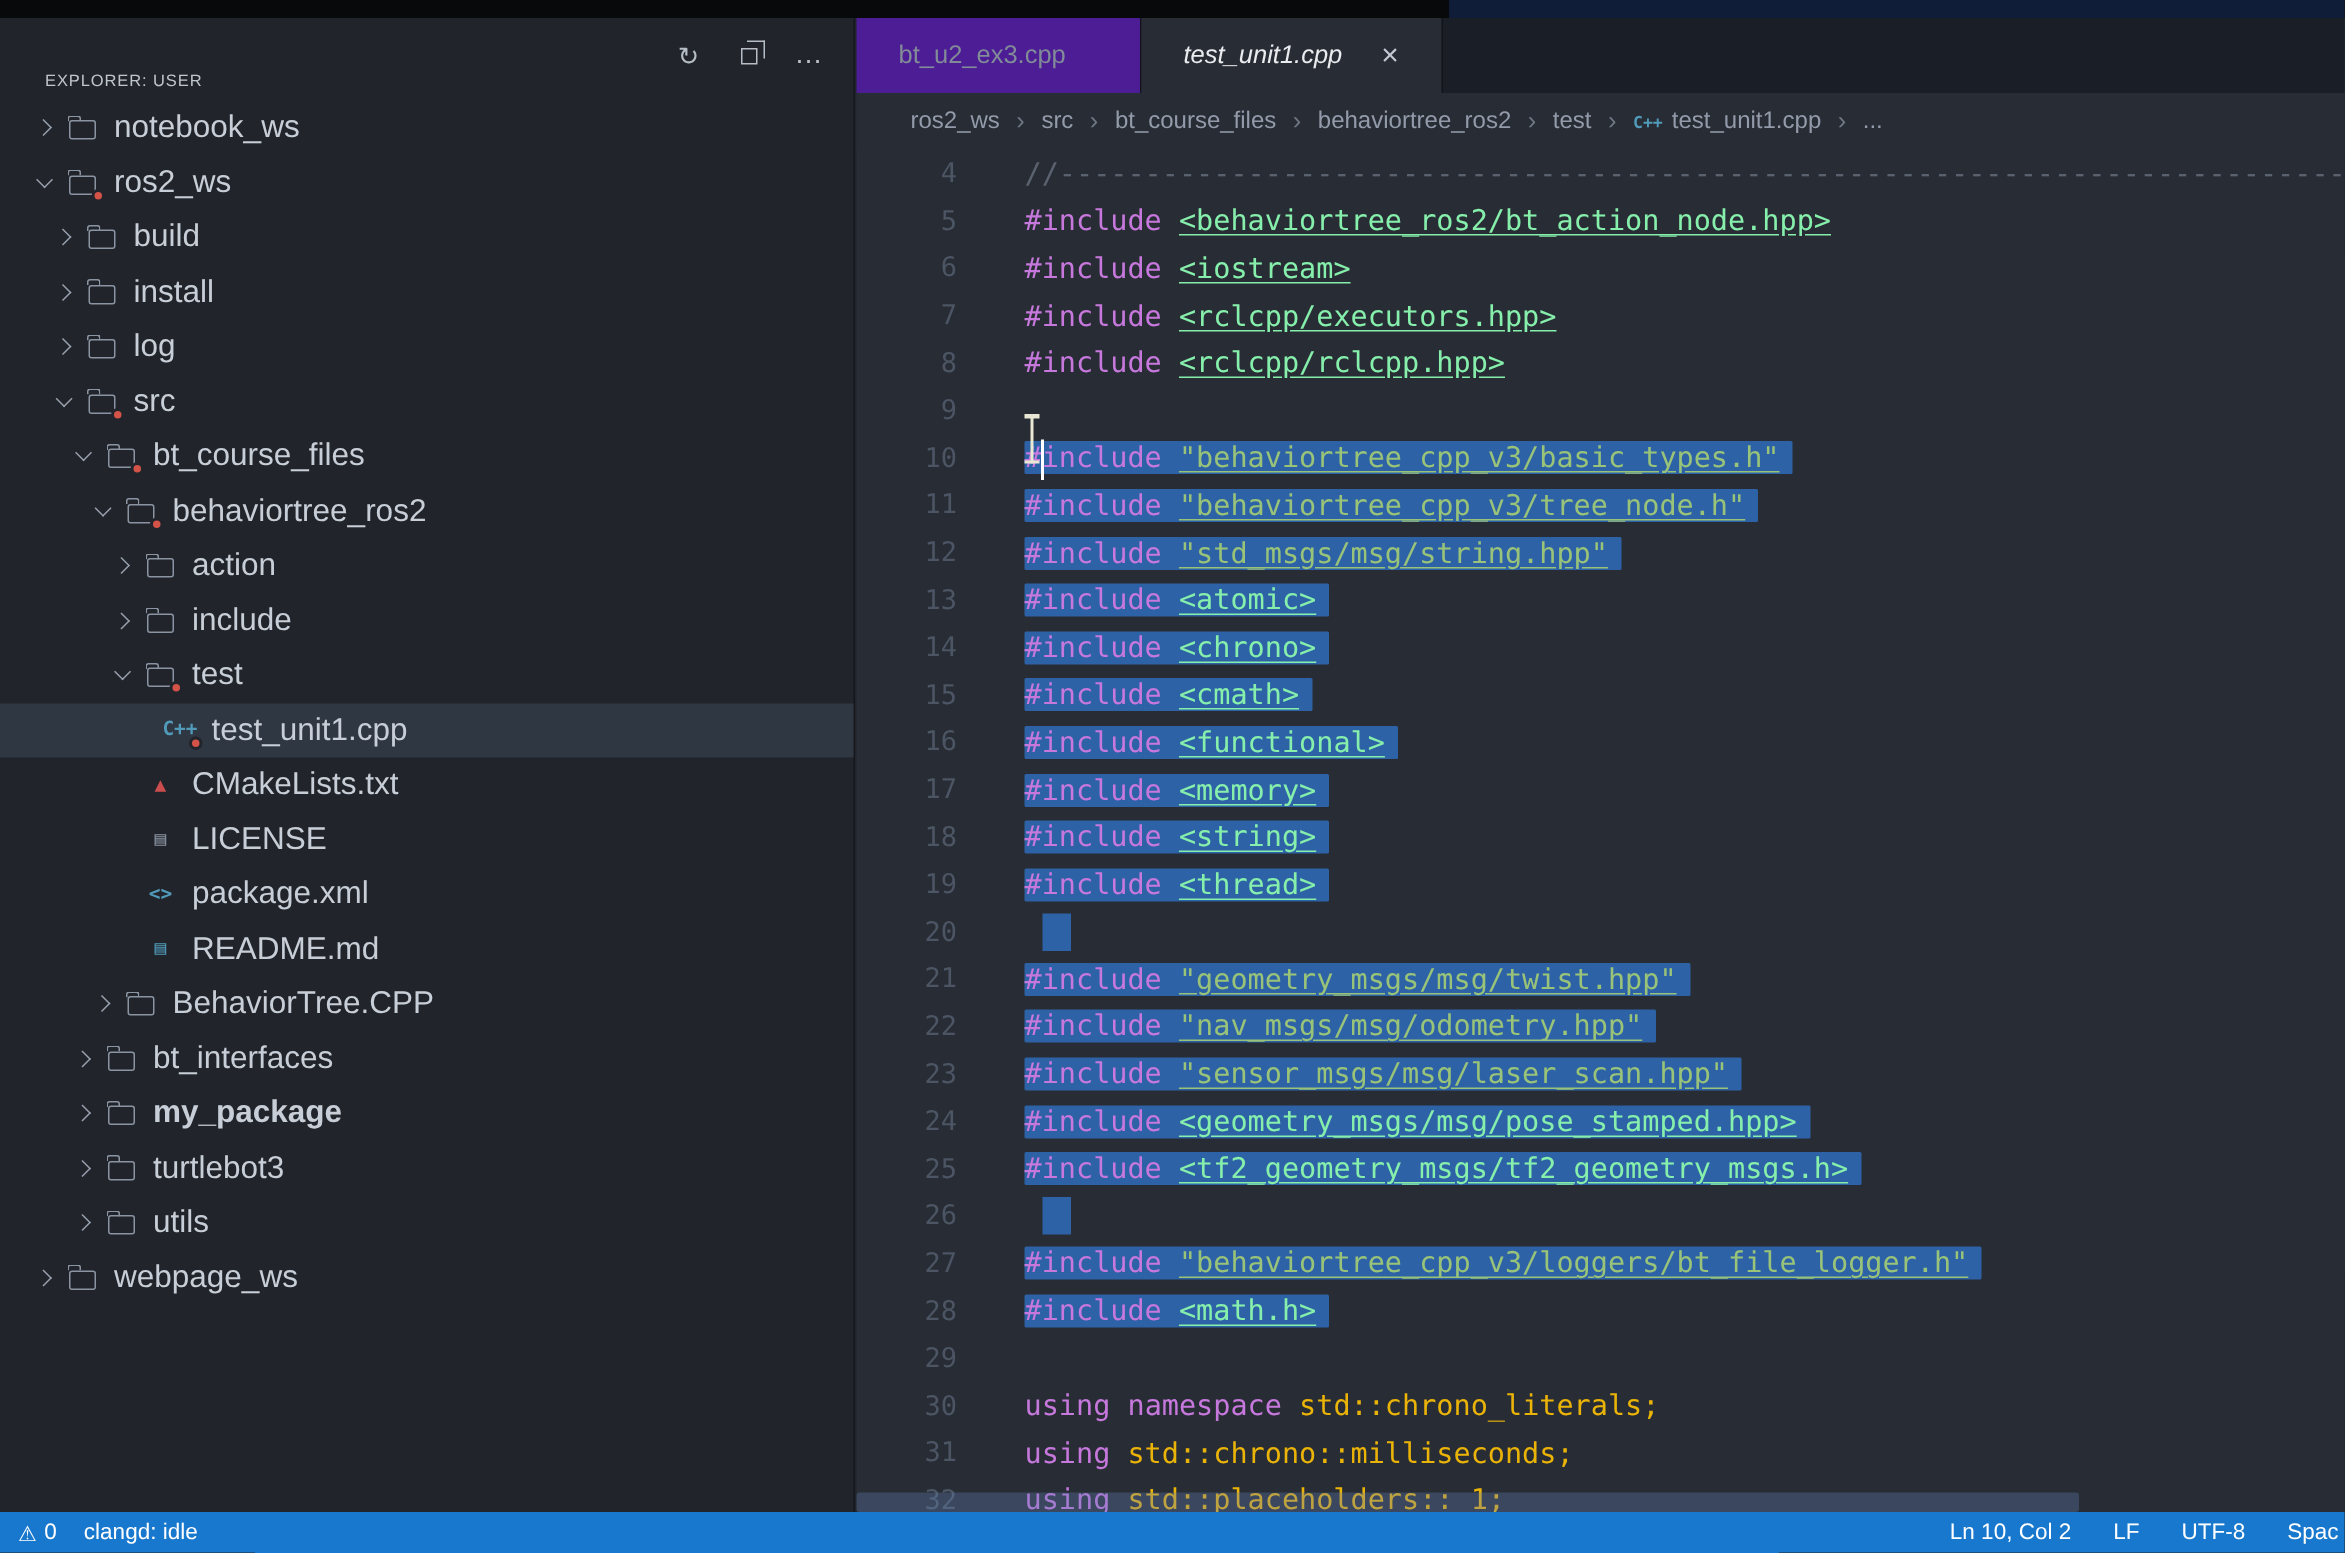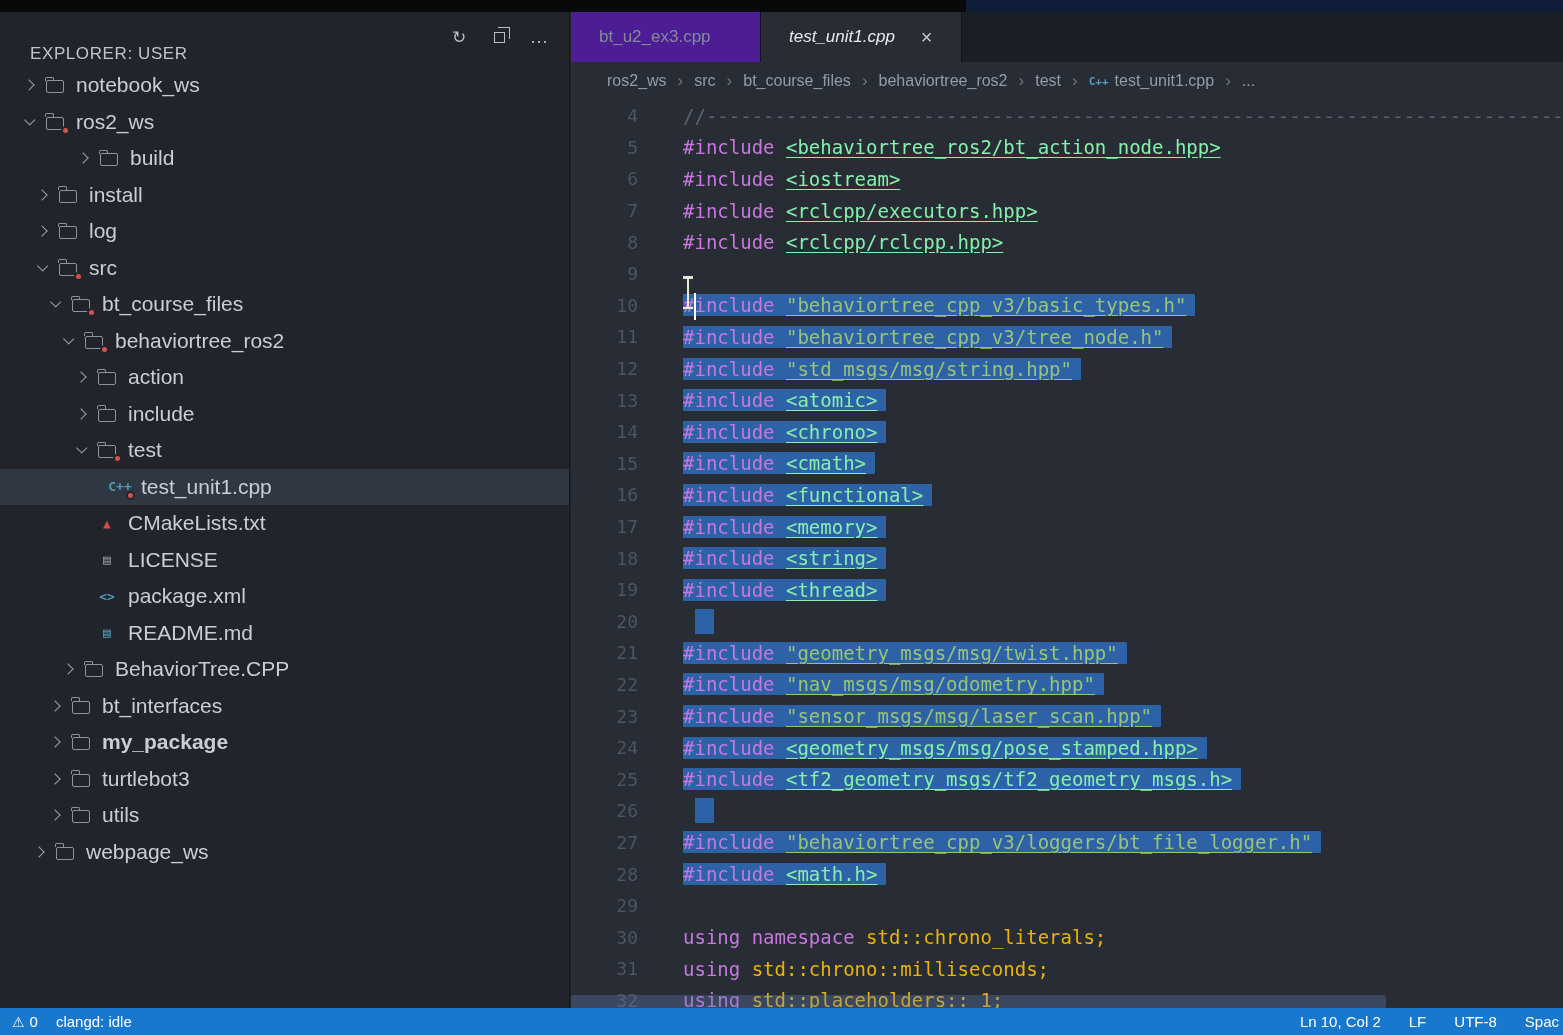--- a/index.html
+++ b/index.html
@@ -7,21 +7,21 @@
               font-family:"Liberation Sans", sans-serif; }
 
   
   .top-strip { position:absolute; left:0; top:0; width:1563px; height:12px; background:#08090b; z-index:3; }
   .top-strip-accent { position:absolute; left:966px; top:0; width:597px; height:12px; background:#101d38; z-index:4; }
 
   
   .sidebar { position:absolute; left:0; top:12px; width:570px; bottom:27px;
              background:#21252b; border-right:1px solid #15171c; z-index:2; }
   .exp-header { height:50px; display:flex; align-items:center; padding:0 16px 0 30px; }
-  .exp-title { font-size:17px; color:#bfc5cd; letter-spacing:.6px;margin-top:33px; }
+  .exp-title { font-size:11px; color:#bfc5cd; letter-spacing:.6px;margin-top:33px; }
   .exp-icons { margin-left:auto; display:flex; align-items:center; gap:12px; }
   .hic { width:28px; height:26px; display:flex; align-items:center; justify-content:center;
          color:#b6bdc6; font-size:17px; border-radius:4px; cursor:pointer; }
   .sq1 { width:11px; height:11px; border:1.5px solid #b6bdc6; position:relative; }
   .sq1::after { content:''; position:absolute; left:3px; top:-6px; width:11px; height:11px;
                 border:1.5px solid #b6bdc6; border-bottom:none; border-left:none; }
   .more { letter-spacing:0; font-size:19px; }
 
   .tree { position:absolute; top:55px; left:0; right:0; }
   .trow { display:flex; align-items:center; height:36.5px; cursor:pointer; white-space:nowrap; }
@@ -112,21 +112,21 @@
       <div class="trow" style="padding-left: 16px;">
         <span class="chevbox">
           <span class="chev down"></span>
         </span>
         <span class="iconbox">
           <span class="fold"></span>
           <span class="gitdot"></span>
         </span>
         <span class="tlabel">ros2_ws</span>
       </div>
-      <div class="trow" style="padding-left: 29px; margin-left: 41px;">
+      <div class="trow" style="padding-left: 29px;">
         <span class="chevbox">
           <span class="chev right"></span>
         </span>
         <span class="iconbox">
           <span class="fold"></span>
         </span>
         <span class="tlabel">build</span>
       </div>
       <div class="trow" style="padding-left: 29px;">
         <span class="chevbox">
@@ -278,21 +278,21 @@
       </div>
       <div class="trow" style="padding-left: 42px;">
         <span class="chevbox">
           <span class="chev right"></span>
         </span>
         <span class="iconbox">
           <span class="fold"></span>
         </span>
         <span class="tlabel">utils</span>
       </div>
-      <div class="trow" style="padding-left: 16px; margin-left: 10px;">
+      <div class="trow" style="padding-left: 16px;">
         <span class="chevbox">
           <span class="chev right"></span>
         </span>
         <span class="iconbox">
           <span class="fold"></span>
         </span>
         <span class="tlabel">webpage_ws</span>
       </div>
     </div>
 </div>

